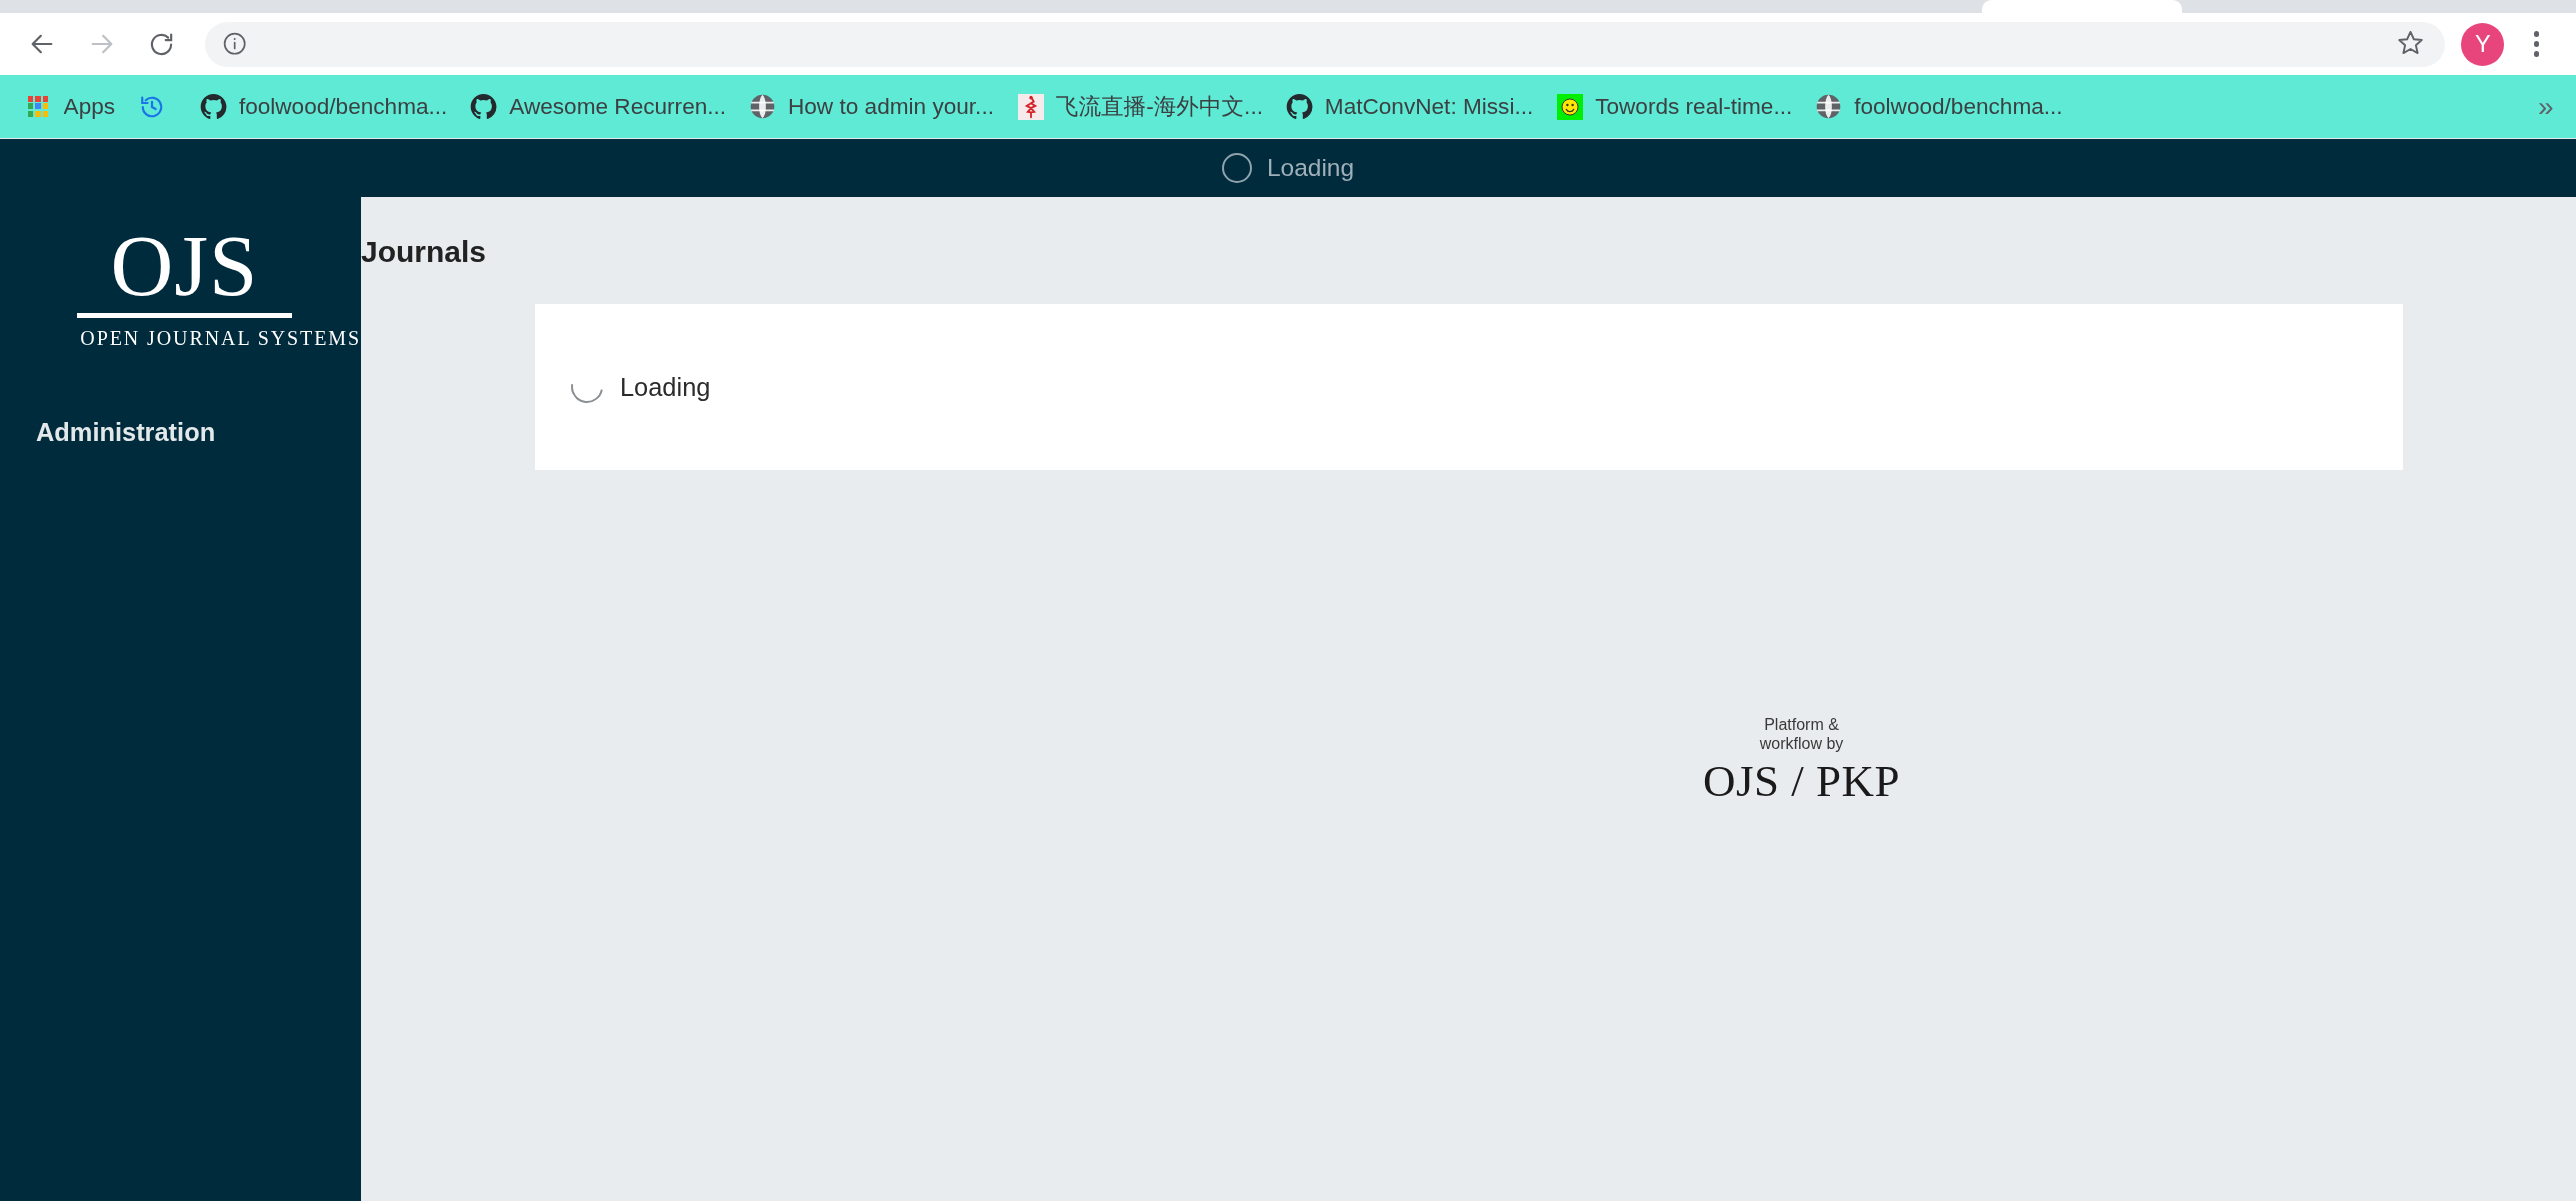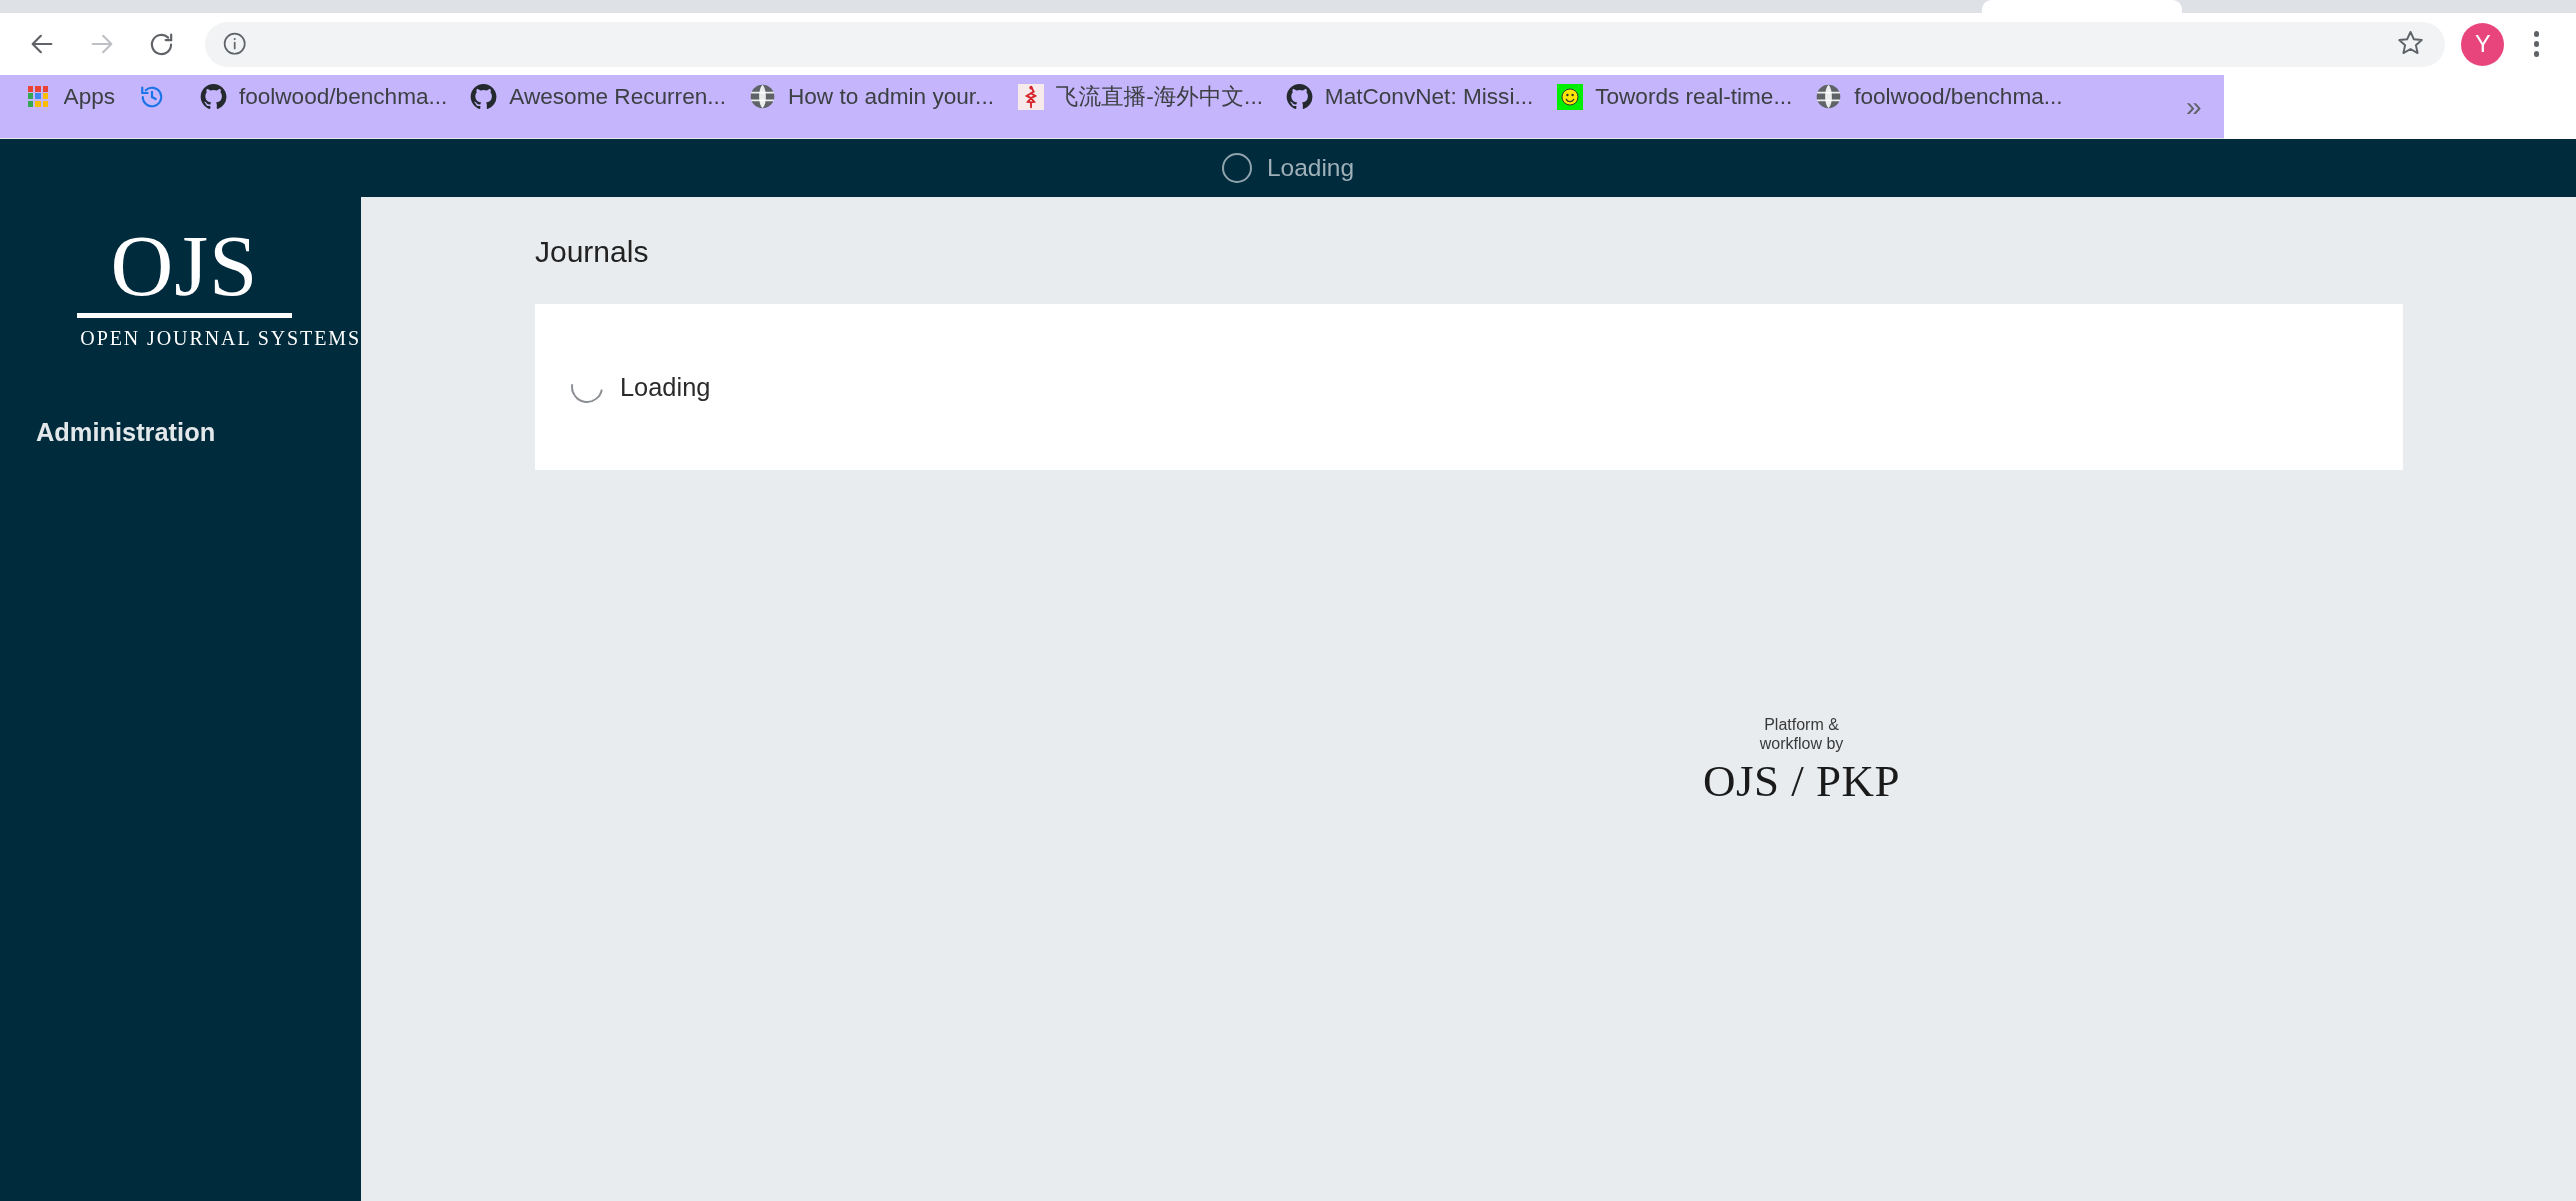--- a/index.html
+++ b/index.html
@@ -106,24 +106,24 @@
     flex: none;
     margin-right: 13px;
     margin-left: 5.6px;
   }
   .menu-dot { width: 5.6px; height: 5.6px; border-radius: 50%; background: #5f6368; }
 
   
   .bookmarks-bar {
     position: absolute;
     left: 0; top: 75px;
-    width: 2224px; height: 64px;
-    background: #c4b5fd;
+    width: 2576px; height: 64px;
+    background: #5eead4;
     display: flex;
-    align-items: flex-start;
+    align-items: center;
     border-bottom: 0.9px solid #e6e8ea;
     overflow: hidden;
   }
   .bm-item {
     display: flex;
     align-items: center;
     height: 43px;
     padding: 0 11.3px;
     border-radius: 5.6px;
     flex: none;
@@ -236,24 +236,23 @@
   }
 
   .ojs-main {
     position: absolute;
     left: 361px; top: 58px;
     width: 2215px;
     height: 1004px;
     background: #e9ecee;
   }
   .main-title {
-    margin-left: 174px;
     margin-top: 38px;
     font-size: 30px;
-    font-weight: normal;
+    font-weight: bold;
     color: #222222;
   }
   .panel-card {
     margin-left: 174px;
     margin-top: 35px;
     width: 1868px;
     height: 166px;
     background: #ffffff;
     display: flex;
     align-items: center;

